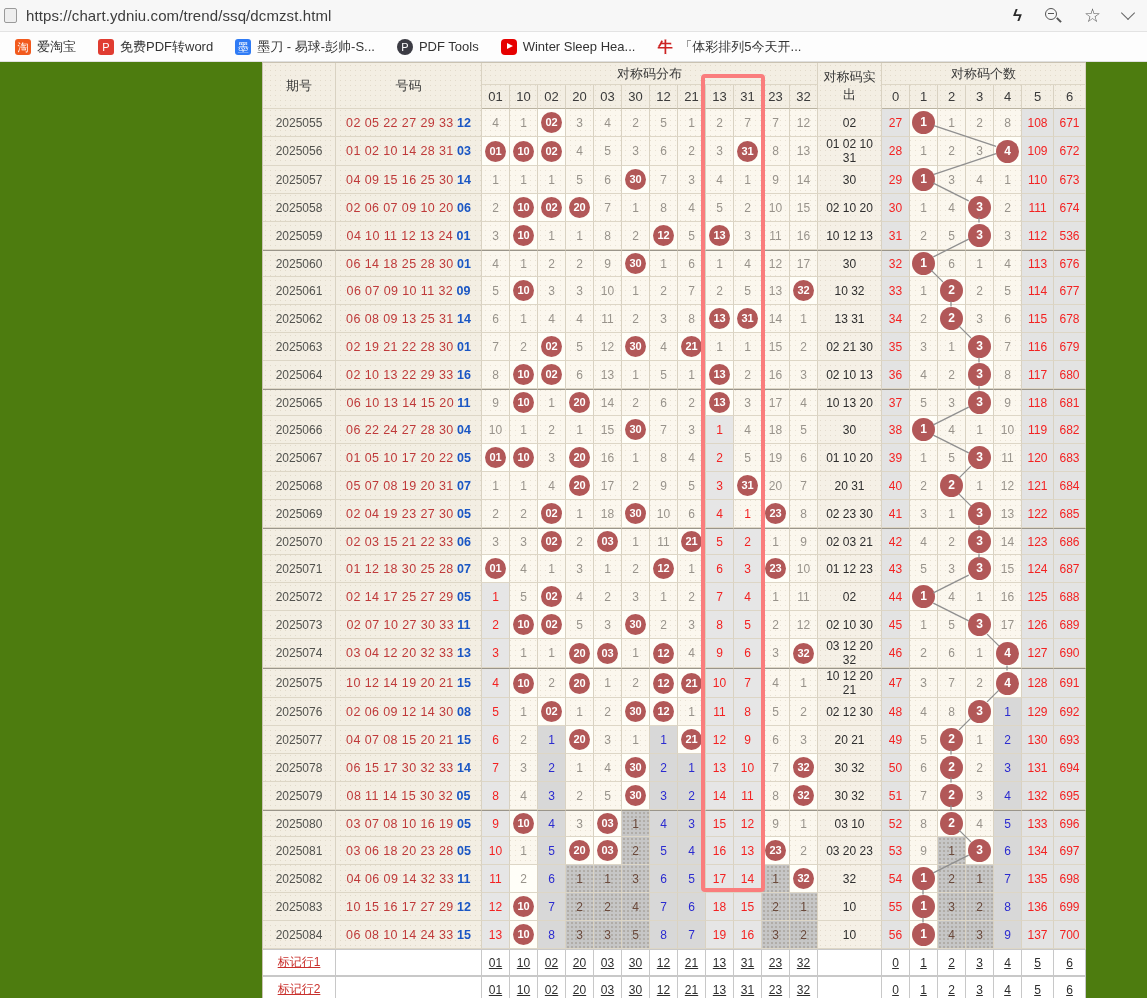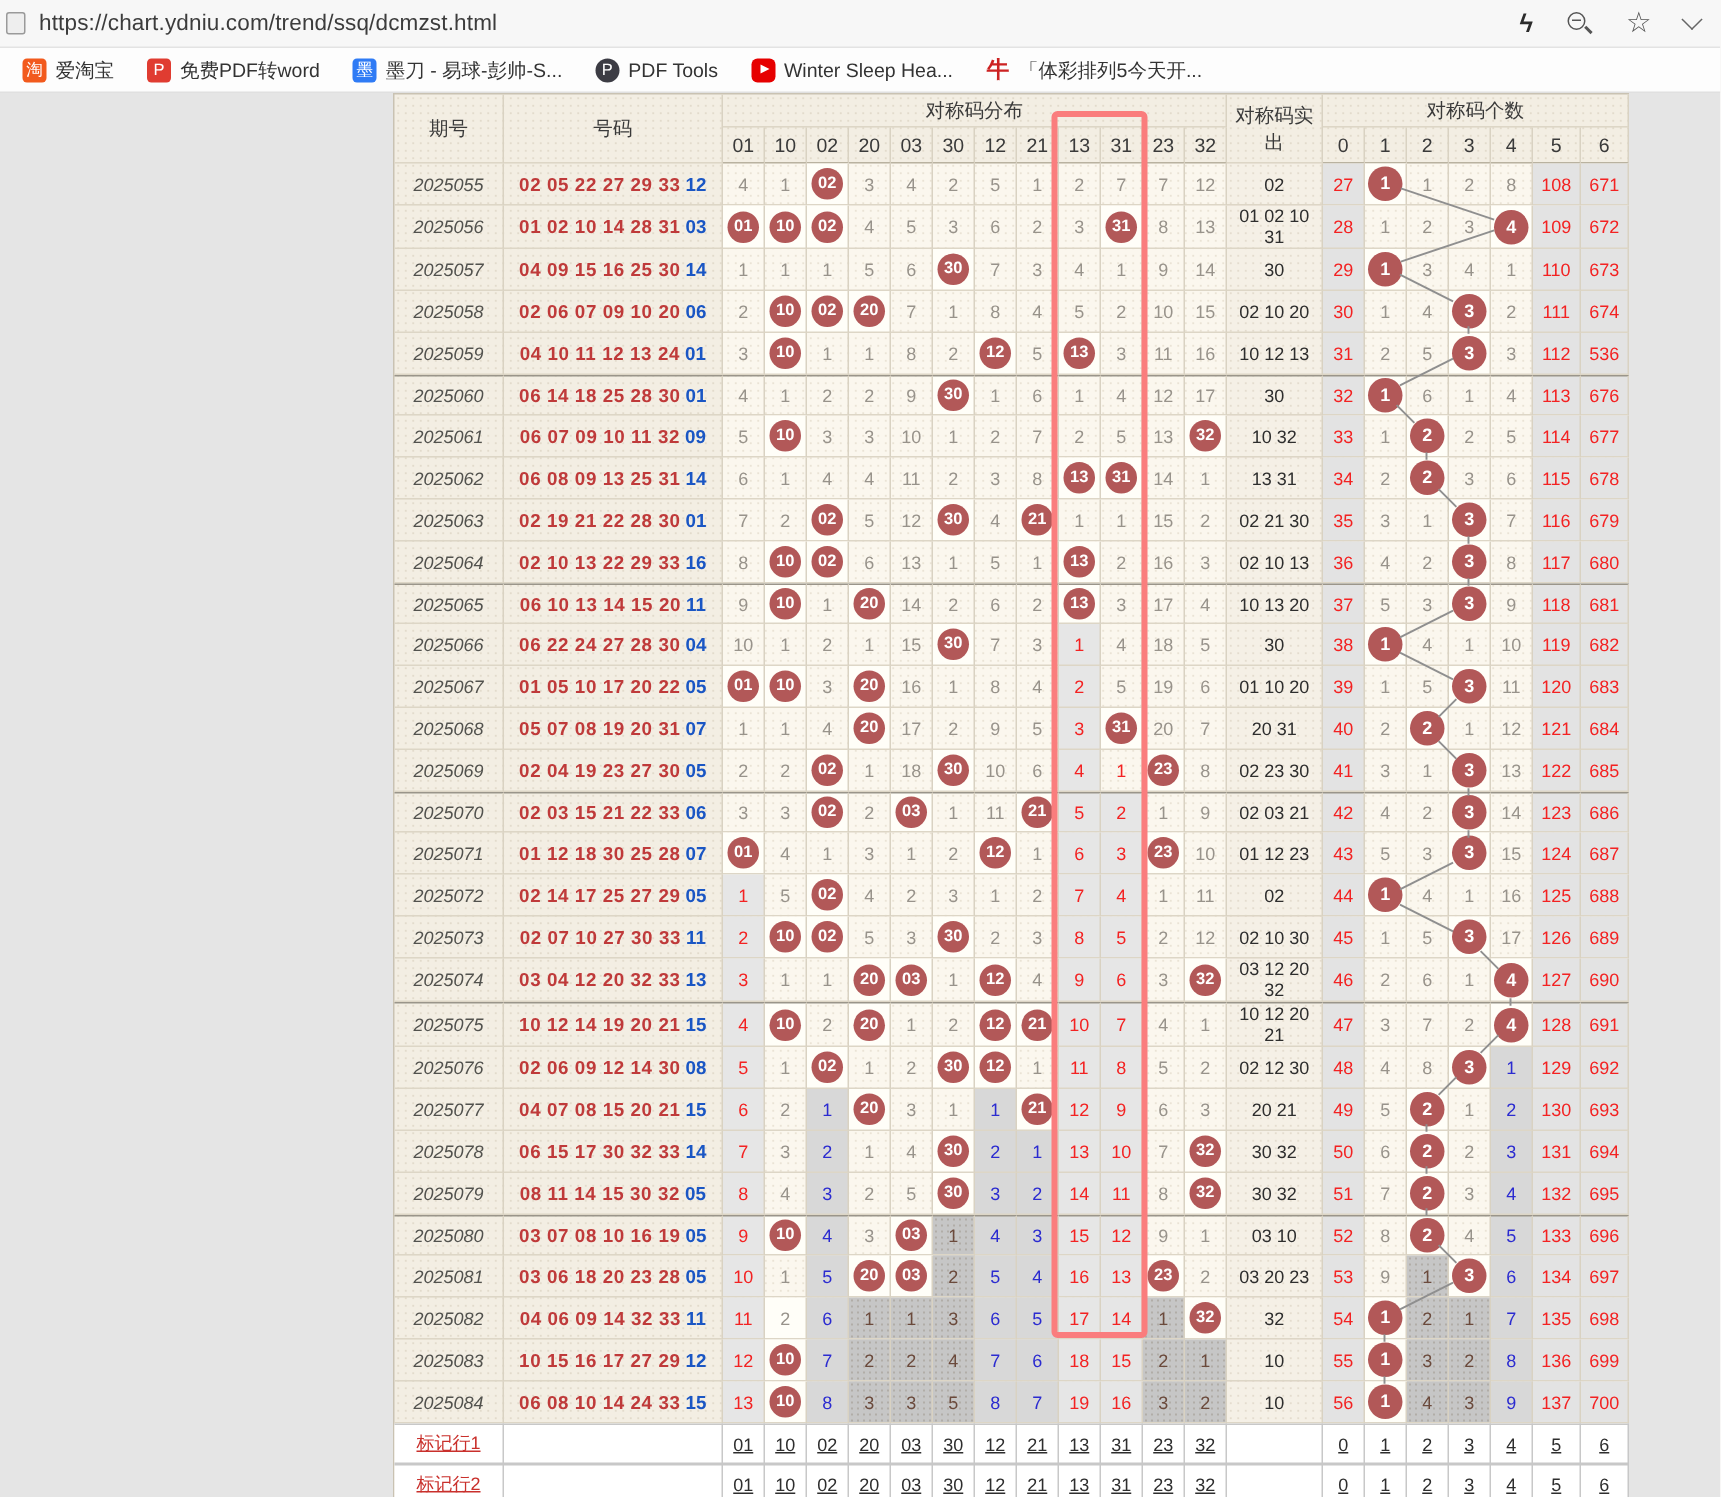--- a/index.html
+++ b/index.html
@@ -1,16 +1,16 @@
 <!DOCTYPE html>
 <html><head>
 <meta charset="utf-8">
 <style>
   html,body{margin:0;padding:0;background:#fff;font-family:"Liberation Sans","DejaVu Sans",sans-serif;}
-  .screen{position:relative;width:1147px;height:998px;overflow:hidden;background:#e5e5e5;}
+  .screen{position:relative;width:1147px;height:998px;overflow:hidden;background:#4d7c0f;}
   
   .urlbar{position:absolute;left:0;top:0;width:1147px;height:31px;background:#f7f7f7;border-bottom:1px solid #e3e3e3;display:flex;align-items:center;}
   .siteicon{width:11px;height:13px;border:1.5px solid #9a9a9a;border-radius:2px;margin-left:4px;background:#eee;}
   .url{font-size:15px;color:#3c3c3c;margin-left:9px;letter-spacing:.1px;}
   .ubicons{position:absolute;right:14px;top:0;height:31px;display:flex;align-items:center;gap:22px;}
   .ic-flash{font-size:17px;font-weight:bold;color:#2b2b2b;line-height:1;}
   .ic-zoom{position:relative;width:18px;height:18px;display:inline-block;}
   .ic-zoom i{position:absolute;left:1px;top:1px;width:10px;height:10px;border:1.7px solid #555;border-radius:50%;}
   .ic-zoom i:before{content:"";position:absolute;left:2px;top:4px;width:6px;height:1.6px;background:#555;}
   .ic-zoom:after{content:"";position:absolute;left:12.5px;top:12.5px;width:6px;height:1.8px;background:#555;transform:rotate(45deg);}
@@ -28,24 +28,24 @@
   .grid{position:absolute;left:262px;top:62px;border-collapse:separate;border-spacing:0;table-layout:fixed;
         background-color:#fbf7ee;
         background-image:radial-gradient(rgba(130,105,60,.14) .8px,transparent .9px);background-size:5px 5px;
         border-left:1px solid #c9c2b2;border-top:1px solid #c9c2b2;}
   .grid th,.grid td{box-sizing:border-box;border-right:1px solid #d9d2c2;border-bottom:1px solid #ddd6c6;
         text-align:center;vertical-align:middle;padding:0;font-size:12px;overflow:hidden;}
   .grid thead th{background:rgba(60,45,10,.045);color:#3a3a3a;font-weight:normal;font-size:13px;}
   .grid tr.h1 th{height:22px;}
   .grid tr.h2 th{height:24px;border-bottom:1px solid #b9b2a0;}
   .grid tbody td{height:28px;}
-  .pcol{background:rgba(60,45,10,.045);color:#52524e;font-size:13px;font-style:italic;}
+  .pcol{background:rgba(60,45,10,.045);color:#52524e;font-size:13px;}
   .ncol{background:rgba(60,45,10,.045);}
   .ocol{background:rgba(60,45,10,.03);color:#2e2e2e;font-size:12.5px;}
-  .nred{color:#bf3a3a;font-weight:bold;font-size:12.5px;letter-spacing:.4px;}
+  .nred{color:#bf3a3a;font-weight:normal;font-size:12.5px;letter-spacing:.4px;}
   .nblue{color:#1a56c4;font-weight:bold;font-size:12.5px;}
   .stat{background:#e3e3e3;color:#f32222;}
   .sg{color:#98938b;}
   .sr{color:#f32222;background:#e6e6e6;}
   .sR{color:#f32222;}
   .sb{color:#2b2bd0;background:#d8d8d8;}
   .sd{color:#6b4a3c;background:#c6c6c6;background-image:radial-gradient(rgba(80,60,30,.18) .8px,transparent .9px);background-size:4px 4px;}
   .sw{color:#98938b;background:#fffef8;}
   .cc{background:#fffef8;}
   .ball{display:inline-block;width:21px;height:21px;line-height:21px;border-radius:50%;background:#b25858;color:#fff;font-weight:bold;font-size:11px;}

